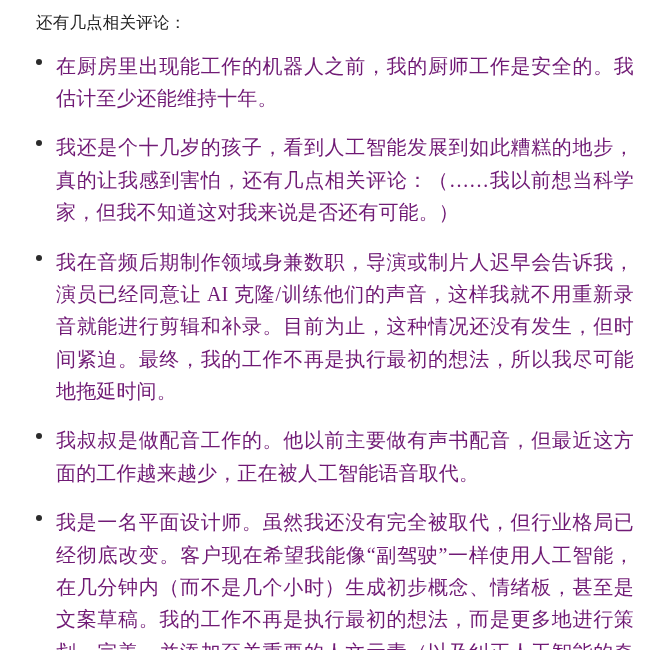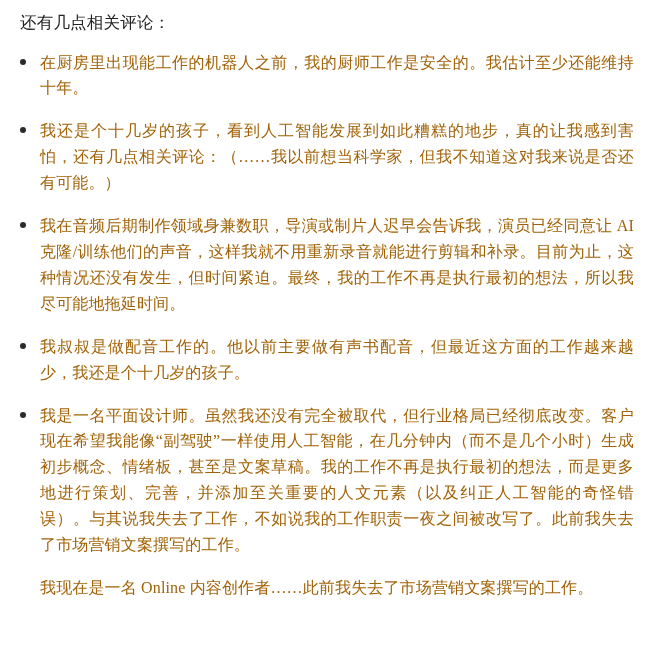--- a/index.html
+++ b/index.html
@@ -11,42 +11,42 @@
     height: 650px;
     background: #ffffff;
     font-family: "Liberation Serif", "DejaVu Serif", serif;
     color: #1a1a1a;
     overflow: hidden;
   }
   .page {
     width: 650px;
     height: 650px;
     box-sizing: border-box;
-    padding: 8px 16px 0 16px;
+    padding: 8px 16px 0 32px;
     position: relative;
   }
   .intro {
     font-size: 16.5px;
     line-height: 1.55;
     color: #222222;
     margin: 2px 0 14px 4px;
     letter-spacing: 0.2px;
   }
   ul.bullets {
     list-style: none;
     margin: 0;
     padding: 0;
   }
   ul.bullets > li {
     position: relative;
     padding-left: 24px;
     margin-bottom: 17px;
-    font-size: 16px;
+    font-size: 20px;
     line-height: 1.62;
-    color: #a16207;
+    color: #701a75;
     text-align: justify;
     letter-spacing: 0.15px;
   }
   ul.bullets > li .dot {
     position: absolute;
     left: 4px;
     top: 9px;
     width: 6px;
     height: 6px;
     background: #2b2b2b;
@@ -79,21 +79,21 @@
       <span class="para">我还是个十几岁的孩子，看到人工智能发展到如此糟糕的地步，真的让我感到害怕，还有几点相关评论：（……我以前想当科学家，但我不知道这对我来说是否还有可能。）</span>
     </li>
 
     <li>
       <span class="dot"></span>
       <span class="para">我在音频后期制作领域身兼数职，导演或制片人迟早会告诉我，演员已经同意让 AI 克隆/训练他们的声音，这样我就不用重新录音就能进行剪辑和补录。目前为止，这种情况还没有发生，但时间紧迫。最终，我的工作不再是执行最初的想法，所以我尽可能地拖延时间。</span>
     </li>
 
     <li>
       <span class="dot"></span>
-      <span class="para">我叔叔是做配音工作的。他以前主要做有声书配音，但最近这方面的工作越来越少，我还是个十几岁的孩子。</span>
+      <span class="para">我叔叔是做配音工作的。他以前主要做有声书配音，但最近这方面的工作越来越少，正在被人工智能语音取代。</span>
     </li>
 
     <li>
       <span class="dot"></span>
       <span class="para">我是一名平面设计师。虽然我还没有完全被取代，但行业格局已经彻底改变。客户现在希望我能像“副驾驶”一样使用人工智能，在几分钟内（而不是几个小时）生成初步概念、情绪板，甚至是文案草稿。我的工作不再是执行最初的想法，而是更多地进行策划、完善，并添加至关重要的人文元素（以及纠正人工智能的奇怪错误）。与其说我失去了工作，不如说我的工作职责一夜之间被改写了。此前我失去了市场营销文案撰写的工作。</span>
     </li>
 
 
     <li class="last-item">
 

